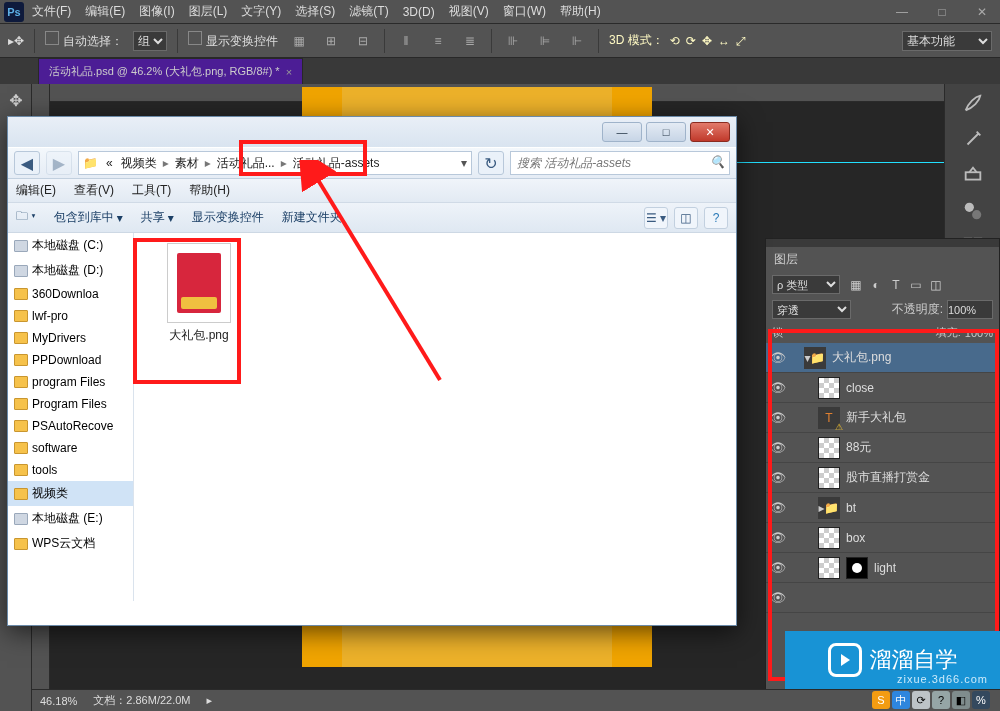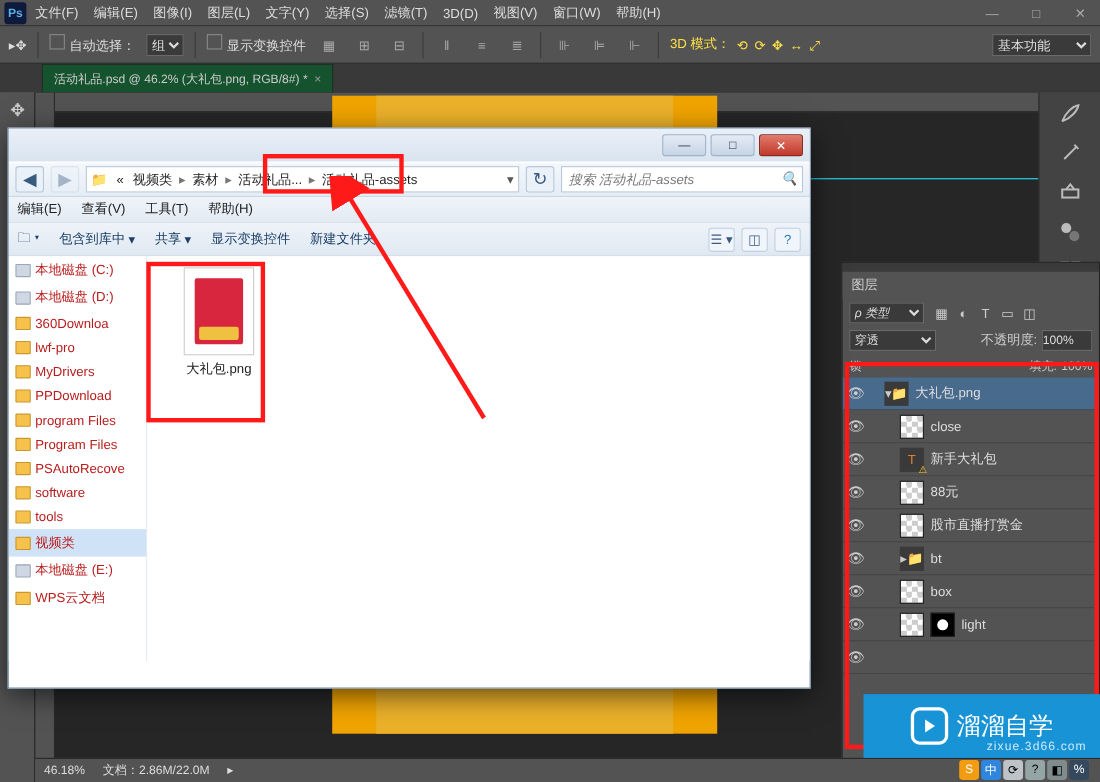--- a/index.html
+++ b/index.html
@@ -12,26 +12,26 @@
 .ps-winctl { margin-left:auto; display:flex; gap:12px; color:#aaa; }
 .ps-winctl span{width:28px;text-align:center;}
 
 
 .ps-options { height: 34px; background: #535353; border-bottom:1px solid #282828; display:flex; align-items:center; padding:0 8px; color:#ddd; font-size:12px; gap:10px; }
 .ps-options .sep{width:1px;height:24px;background:#3a3a3a;}
 .ps-options select{background:#3a3a3a;color:#ddd;border:1px solid #6a6a6a;font-size:12px;height:20px;}
 .ps-options .chk{width:14px;height:14px;border:1px solid #888;display:inline-block;margin-right:4px;}
 .ps-options .iconbtn{width:22px;height:22px;border:1px solid transparent;display:flex;align-items:center;justify-content:center;color:#aaa;}
 .ps-options .right-combo{margin-left:auto;display:flex;align-items:center;gap:6px;}
-.ps-3d{display:flex;align-items:center;gap:6px;color:#fde047;}
+.ps-3d{display:flex;align-items:center;gap:6px;color:#fef9c3;}
 
 
 .ps-tabs{height:26px;background:#393939;display:flex;align-items:flex-end;}
 .ps-tabs .spacer{width:38px;}
-.ps-tab{background:#14532d;color:#ccc;font-size:11px;padding:5px 10px;border:1px solid #282828;border-bottom:none;display:flex;align-items:center;gap:6px;}
+.ps-tab{background:#4c1d95;color:#ccc;font-size:11px;padding:5px 10px;border:1px solid #282828;border-bottom:none;display:flex;align-items:center;gap:6px;}
 .ps-tab .x{color:#999;}
 
 
 .ps-left{position:absolute;left:0;top:84px;width:32px;bottom:0;background:#535353;border-right:1px solid #2a2a2a;}
 .ps-left .tool{width:28px;height:28px;margin:2px;display:flex;align-items:center;justify-content:center;color:#ccc;}
 
 
 .ps-canvas-wrap{position:absolute;left:32px;top:84px;right:0;bottom:22px;background:#262626;overflow:hidden;}
 .ps-ruler-h{position:absolute;left:18px;right:0;top:0;height:18px;background:#535353;border-bottom:1px solid #2a2a2a;}
 .ps-ruler-v{position:absolute;left:0;top:0;width:18px;bottom:0;background:#535353;border-right:1px solid #2a2a2a;}
@@ -81,21 +81,21 @@
 .ex-crumbs .arr{color:#777;padding:0 2px;}
 .ex-search{width:220px;height:24px;border:1px solid #b8c8da;background:#fff;display:flex;align-items:center;padding:0 22px 0 6px;color:#777;font-size:12px;font-style:italic;position:relative;}
 .ex-search .mag{position:absolute;right:4px;top:3px;color:#6d8fb1;}
 .ex-menu{height:24px;background:linear-gradient(#f0f4fa,#e2eaf3);border-bottom:1px solid #d0dae6;display:flex;align-items:center;padding:0 8px;font-size:12px;color:#222;gap:18px;}
 .ex-toolbar{height:30px;background:linear-gradient(#eef3f9,#dfe8f2);border-bottom:1px solid #cdd8e4;display:flex;align-items:center;padding:0 8px;font-size:12px;color:#1b3f66;gap:18px;}
 .ex-toolbar .tbitem{display:flex;align-items:center;gap:3px;}
 .ex-toolbar .right{margin-left:auto;display:flex;gap:6px;}
 .ex-toolbar .tbtn{width:24px;height:22px;border:1px solid #c2d0df;border-radius:3px;display:flex;align-items:center;justify-content:center;background:#f0f5fb;color:#3a5b80;}
 .ex-body{display:flex;height:368px;}
 .ex-side{width:126px;border-right:1px solid #dae3ed;background:#fff;overflow:hidden;}
-.ex-side .sitem{display:flex;align-items:center;padding:4px 6px;font-size:12px;color:#b91c1c;gap:4px;white-space:nowrap;}
+.ex-side .sitem{display:flex;align-items:center;padding:4px 6px;font-size:12px;color:#000000;gap:4px;white-space:nowrap;}
 .ex-side .sitem .ficon{width:14px;height:12px;background:#f6c24b;border:1px solid #c9962f;border-radius:1px;}
 .ex-side .dicon{width:14px;height:12px;background:#cfd7e2;border:1px solid #9aa8ba;border-radius:1px;}
 .ex-side .sitem.sel{background:#d0e3f6;}
 .ex-main{flex:1;background:#fff;position:relative;padding:10px;}
 .ex-file{display:inline-flex;flex-direction:column;align-items:center;width:110px;}
 .ex-file .fthumb{width:64px;height:80px;border:1px solid #ccc;background:#fff;display:flex;align-items:center;justify-content:center;}
 .ex-file .fthumb .inner{width:44px;height:60px;background:linear-gradient(#d7263d,#d7263d);border-radius:2px;position:relative;}
 .ex-file .fthumb .inner:after{content:"";position:absolute;left:4px;right:4px;bottom:4px;height:12px;background:#f0c040;border-radius:2px;}
 .ex-file .fname{font-size:12px;color:#222;margin-top:4px;}
 .ex-status{height:26px;border-top:1px solid #dae3ed;background:linear-gradient(#f5f8fc,#eaf0f7);display:flex;align-items:center;padding:0 8px;font-size:12px;color:#222;gap:6px;}
@@ -225,21 +225,21 @@
         <circle cx="12" cy="12" r="8"></circle>
         <circle cx="12" cy="12" r="3"></circle>
       </svg>
     </div>
 </div>
 
 <div class="layers-panel">
   <div class="lp-grip"></div>
   <div class="lp-tab">图层</div>
   <div class="lp-row">
-    <select style="width:68px;font-style:italic;"><option>ρ 类型</option></select>
+    <select style="width:68px;"><option>ρ 类型</option></select>
     <div class="flt-icons">
       <span>▦</span>
       <span>◐</span>
       <span>T</span>
       <span>▭</span>
       <span>◫</span>
     </div>
   </div>
   <div class="opac-row">
     <select style="width:79px;"><option>穿透</option></select>

